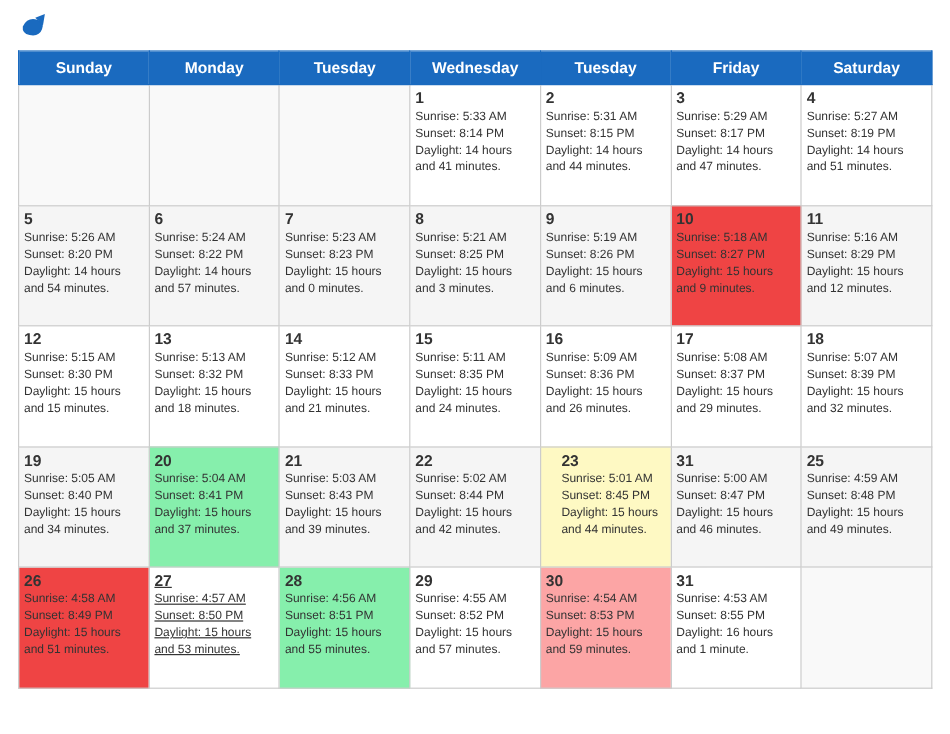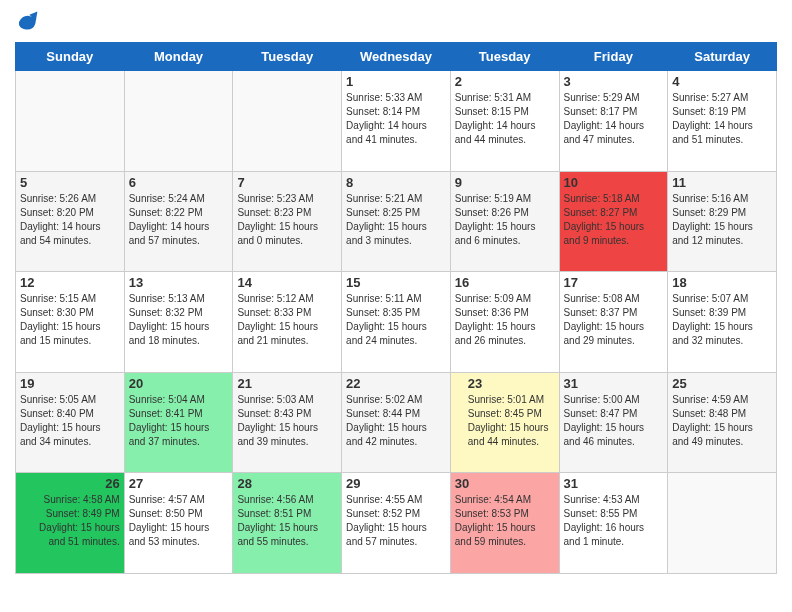--- a/index.html
+++ b/index.html
@@ -238,25 +238,25 @@
           <td style="background: rgb(245, 245, 245);">
             <span class="day-number">31</span>
             <div class="day-info">Sunrise: 5:00 AM<br>Sunset: 8:47 PM<br>Daylight: 15 hours<br>and 46 minutes.</div>
           </td>
           <td style="background: rgb(245, 245, 245);">
             <span class="day-number">25</span>
             <div class="day-info">Sunrise: 4:59 AM<br>Sunset: 8:48 PM<br>Daylight: 15 hours<br>and 49 minutes.</div>
           </td>
         </tr>
         <tr>
-          <td style="background: #22c55e; text-align: right;">
+          <td style="background: #ef4444;">
             <span class="day-number">26</span>
             <div class="day-info">Sunrise: 4:58 AM<br>Sunset: 8:49 PM<br>Daylight: 15 hours<br>and 51 minutes.</div>
           </td>
-          <td style="background: rgb(255, 255, 255);">
+          <td style="background: rgb(255, 255, 255); text-decoration: underline;">
             <span class="day-number">27</span>
             <div class="day-info">Sunrise: 4:57 AM<br>Sunset: 8:50 PM<br>Daylight: 15 hours<br>and 53 minutes.</div>
           </td>
           <td style="background: #86efac;">
             <span class="day-number">28</span>
             <div class="day-info">Sunrise: 4:56 AM<br>Sunset: 8:51 PM<br>Daylight: 15 hours<br>and 55 minutes.</div>
           </td>
           <td style="background: rgb(255, 255, 255);">
             <span class="day-number">29</span>
             <div class="day-info">Sunrise: 4:55 AM<br>Sunset: 8:52 PM<br>Daylight: 15 hours<br>and 57 minutes.</div>

